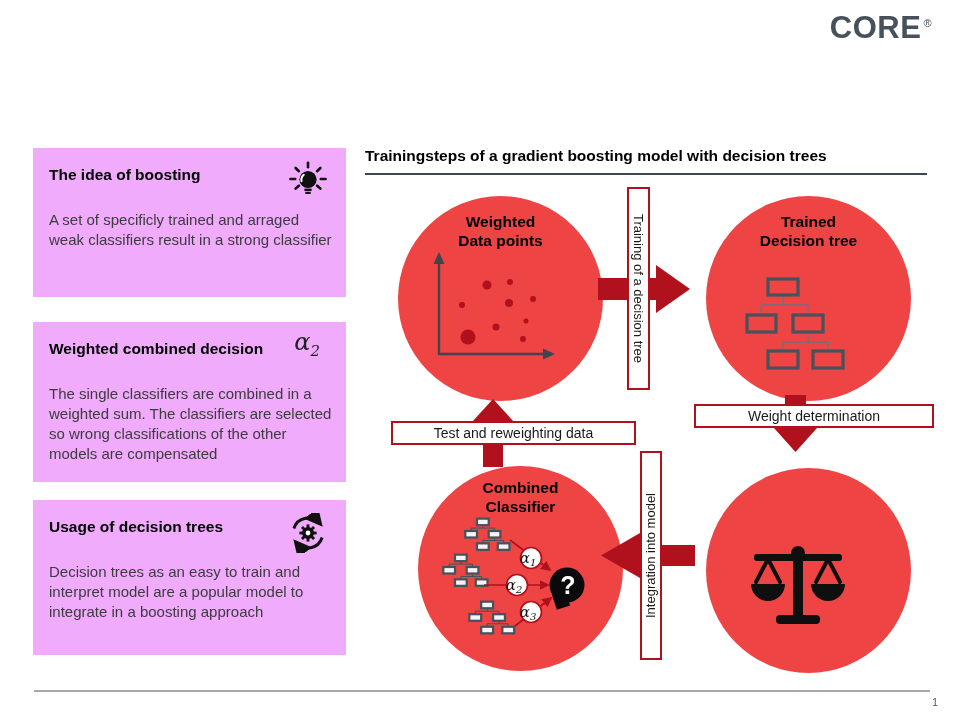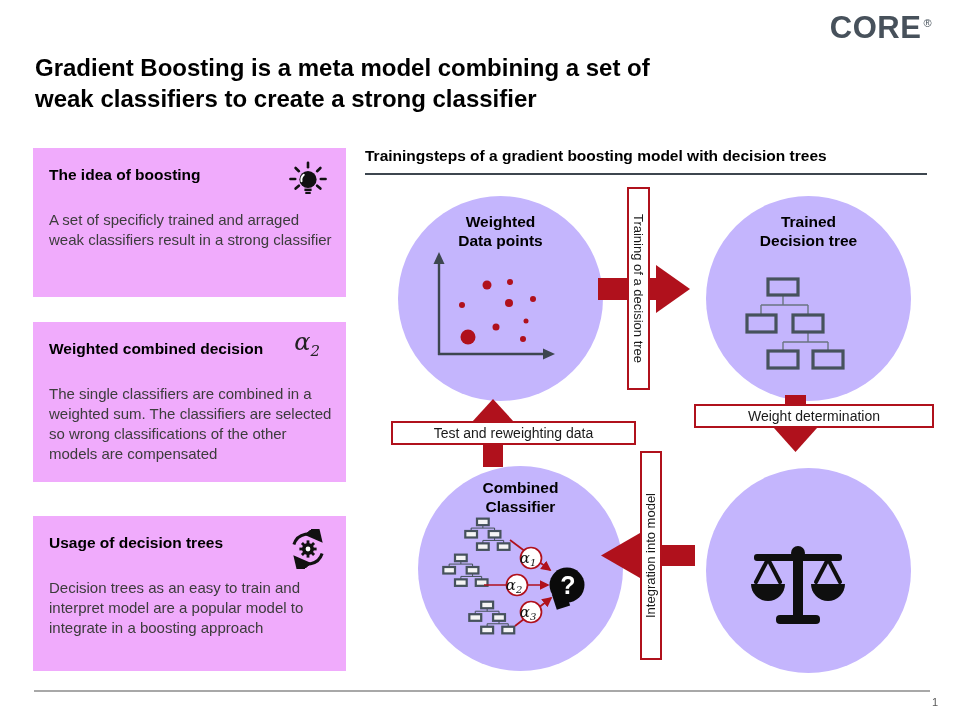--- a/index.html
+++ b/index.html
@@ -13,32 +13,32 @@
           letter-spacing:0.5px; color:#47515b; }
   .logo sup { font-size:11px; font-weight:400; vertical-align:super; margin-left:2px; }
   
   .title { position:absolute; left:35px; top:52px; font-size:24px; font-weight:bold;
            line-height:31px; color:#000; }
   .title span { display:block; }
   
   .ibox { position:absolute; left:33px; width:313px; background:#f0abfc; }
   .ibox1 { top:148px; height:149px; }
   .ibox2 { top:322px; height:160px; }
-  .ibox3 { top:516px; height:155px; }
+  .ibox3 { top:500px; height:155px; }
   .ibox h3 { position:absolute; left:16px; top:18px; font-size:15.5px; font-weight:bold; color:#000; }
   .ibox .body { position:absolute; left:16px; top:62px; right:14px; font-size:15px;
                 line-height:20px; color:#3c3c3c; }
   .ibox .icon { position:absolute; right:18px; top:13px; }
   .alpha-big { position:absolute; right:26px; top:6px; font-family:"DejaVu Serif", serif;
                font-style:italic; font-size:24px; color:#222; }
   .alpha-big sub { font-size:15px; }
   
   .dheading { position:absolute; left:365px; top:147px; font-size:15.5px; font-weight:bold; }
   .drule { position:absolute; left:365px; top:173px; width:562px; height:2px; background:#3d464f; }
-  .circle { position:absolute; width:205px; height:205px; border-radius:50%; background:#c4b5fd;text-decoration:underline; }
+  .circle { position:absolute; width:205px; height:205px; border-radius:50%; background:#ef4444;text-decoration:underline; }
   .c1 { left:398px; top:196px; }
   .c2 { left:706px; top:196px; }
   .c3 { left:418px; top:466px; }
   .c4 { left:706px; top:468px; }
   .nlabel { position:absolute; left:0; right:0; top:16px; text-align:center;
             font-size:15.5px; font-weight:bold; line-height:19px; color:#000; }
   .nlabel span { display:block; }
   .nlabel.left { left:50px; right:auto; text-align:left; }
   .circle svg.fig { position:absolute; left:0; top:0; }
   
@@ -54,24 +54,20 @@
   .frule { position:absolute; left:34px; top:690px; width:896px; height:2px; background:#a8a8a8; }
   .pagenum { position:absolute; right:22px; top:696px; font-size:11px; color:#595959; }
 </style>
 </head>
 <body>
 
 <div id="slide">
 
   <div class="logo"><span>CORE</span><sup>®</sup></div>
 
-  <h1 class="title">
-    <span>Gradient Boosting is a meta model combining a set of</span>
-    <span>weak classifiers to create a strong classifier</span>
-  </h1>
 
   <div class="ibox ibox1">
     <h3>The idea of boosting</h3>
     <svg class="icon" width="40" height="40" viewBox="0 0 40 40">
       <g stroke="#111" stroke-width="2.6" stroke-linecap="round">
         <path d="M20,1.8 V6.2"></path>
           <path d="M7.6,7 L10.9,10.2"></path>
           <path d="M32.4,7 L29.1,10.2"></path>
         <path d="M2.4,18 H7.2"></path>
           <path d="M37.6,18 H32.8"></path>

